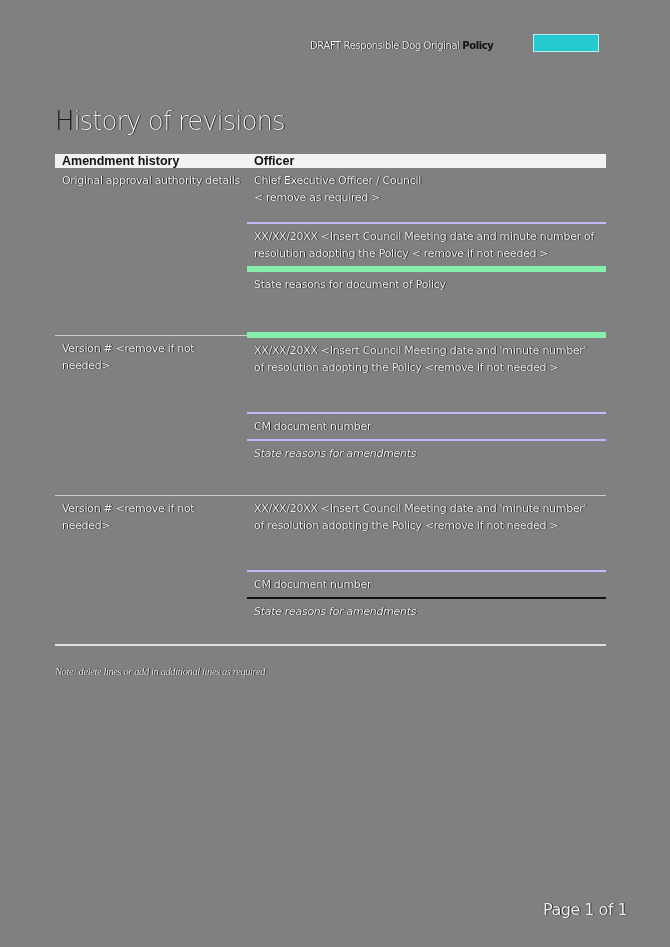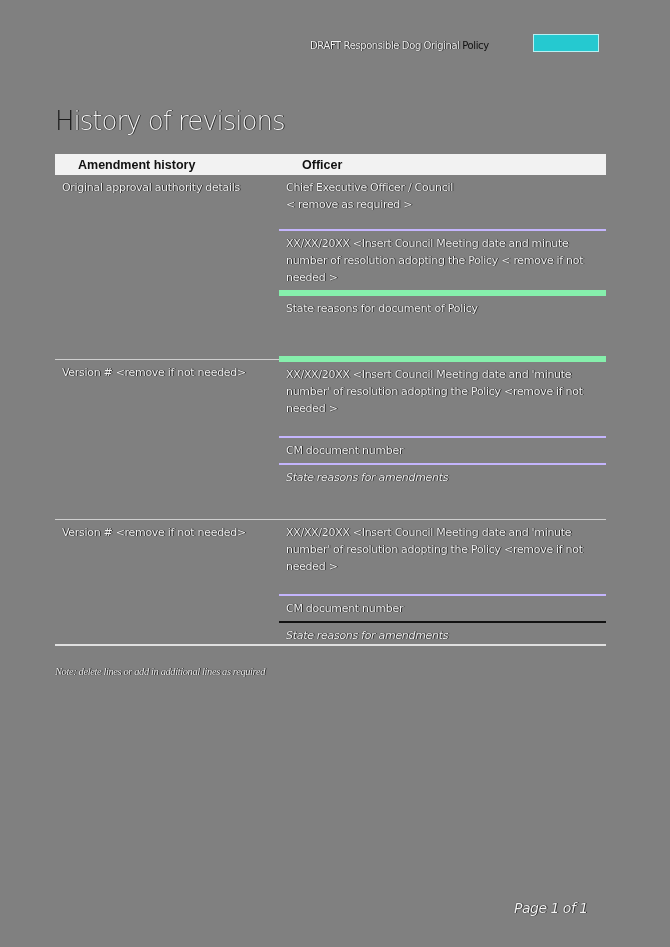--- a/index.html
+++ b/index.html
@@ -1,34 +1,34 @@
 <!DOCTYPE html>
 <html><head>
 <meta charset="utf-8">
 <style>
   html, body { margin:0; padding:0; }
   body { width:670px; height:947px; background:#808080; position:relative; overflow:hidden;
          font-family:"DejaVu Sans", sans-serif; color:#f4f4f4; }
   .txt { text-shadow: 0 0 1px #000, 1px 0 0 #333; }
   .header { position:absolute; top:40px; left:310px; font-size:10px; letter-spacing:-0.4px; }
-  .header b { color:#111; font-weight:normal; text-shadow:none; }
+  .header b { color:#111; font-weight:bold; text-shadow:none; }
   .hdr-box { position:absolute; left:533px; top:34px; width:66px; height:18px; background:#25c9d0; border:1px solid #b8f0f2; box-sizing:border-box; }
   .title { position:absolute; left:55px; top:106px; font-size:26px; letter-spacing:-1px; font-weight:300; }
   .title .h { color:#1a1a1a; text-shadow:none; }
   table { position:absolute; left:55px; top:154px; width:551px; border-collapse:collapse; font-size:11px; letter-spacing:-0.3px; }
-  th { background:#f2f2f2; color:#111; text-align:left; font-weight:bold; height:21px; padding:0 23px; font-size:12.5px; letter-spacing:0; text-shadow:none; font-family:"Liberation Sans", sans-serif; }
+  th { background:#f2f2f2; color:#111; text-align:left; font-weight:bold; height:14px; padding:0 7px; font-size:12.5px; letter-spacing:0; text-shadow:none; font-family:"Liberation Sans", sans-serif; }
   td { vertical-align:top; padding:4px 7px; line-height:17px; }
   .c1 { width:178px; }
   .sep td.d { border-bottom:2px solid #c4b5fd; }
   .thin td.d { border-bottom:6px solid #86efac; }
   .dark td.d { border-bottom:2px solid #111; }
   .it { font-style:italic; }
   .endline { position:absolute; left:55px; top:644px; width:551px; height:2px; background:#e0e0e0; }
   .note { position:absolute; left:55px; top:666px; font-size:10.5px; font-style:italic; letter-spacing:-0.4px;font-family:Liberation Serif, serif; }
-  .footer { position:absolute; left:514px; top:900px; font-size:14px; letter-spacing:-0.5px;font-style:italic; }
+  .footer { position:absolute; left:543px; top:900px; font-size:16px; letter-spacing:-0.5px; }
 </style>
 </head>
 <body>
 
 <div class="header txt">
   <span>DRAFT Responsible Dog Original</span>
   <b>Policy</b>
 </div>
 <div class="hdr-box"></div>
 

